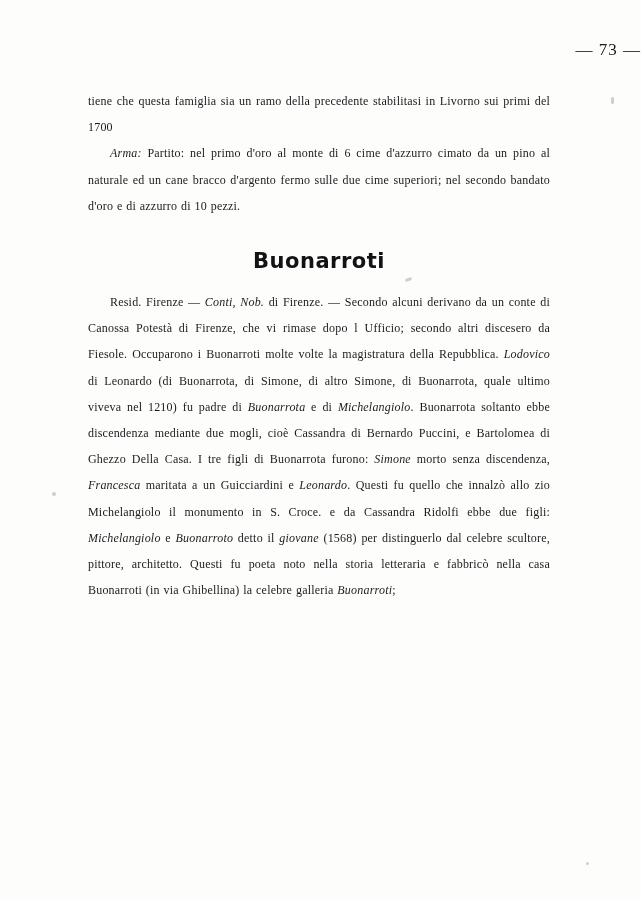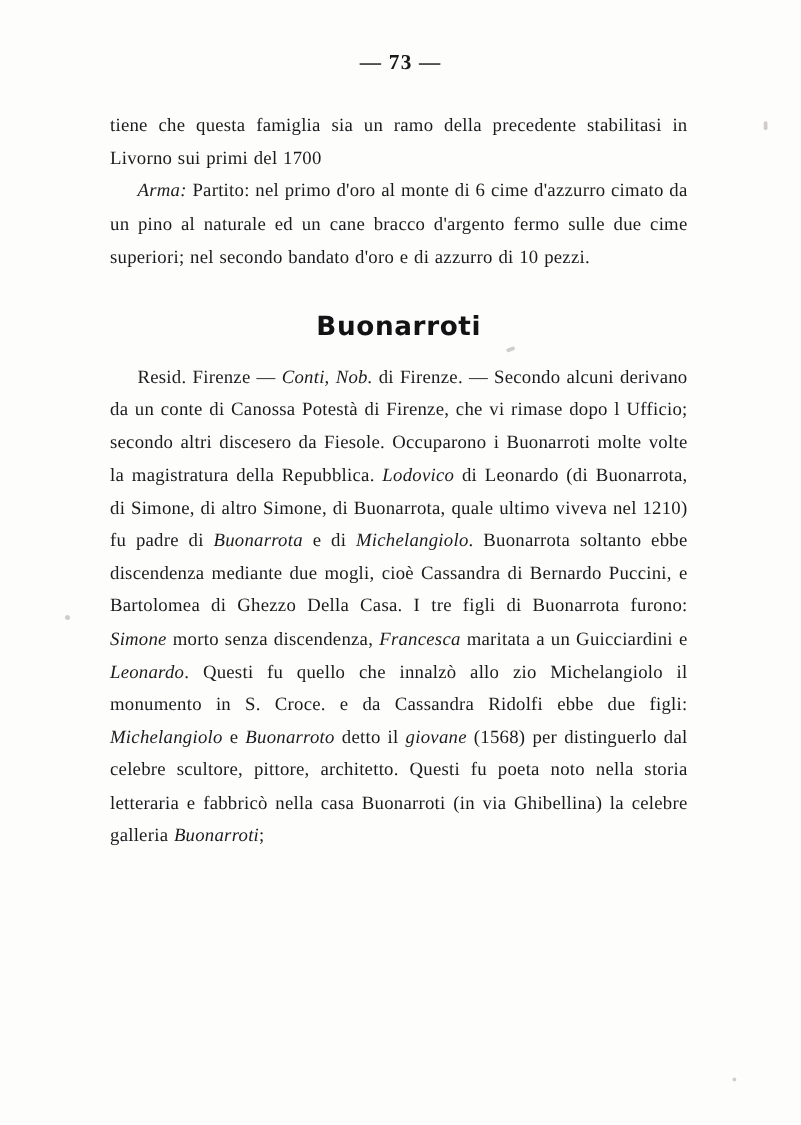--- a/index.html
+++ b/index.html
@@ -18,35 +18,35 @@
   .page {
     position: absolute;
     inset: 0;
     background: #fdfdfb;
   }
   .page-number {
     position: absolute;
     top: 40px;
     left: 0;
     width: 100%;
-    text-align: center;
+    text-align: right;
     font-size: 17px;
-    font-weight: bold;
+    font-weight: normal;
     letter-spacing: 1px;
     color: #1a1a1c;
   }
   .content {
     position: absolute;
     top: 88px;
     left: 88px;
     width: 462px;
   }
   p.para {
     margin: 0;
-    font-size: 15px;
+    font-size: 12px;
     line-height: 26.2px;
     text-align: justify;
     color: #1b1b1f;
     letter-spacing: 0.2px;
     word-spacing: 0.6px;
   }
   p.para.indent {
     text-indent: 22px;
   }
   .heading {

